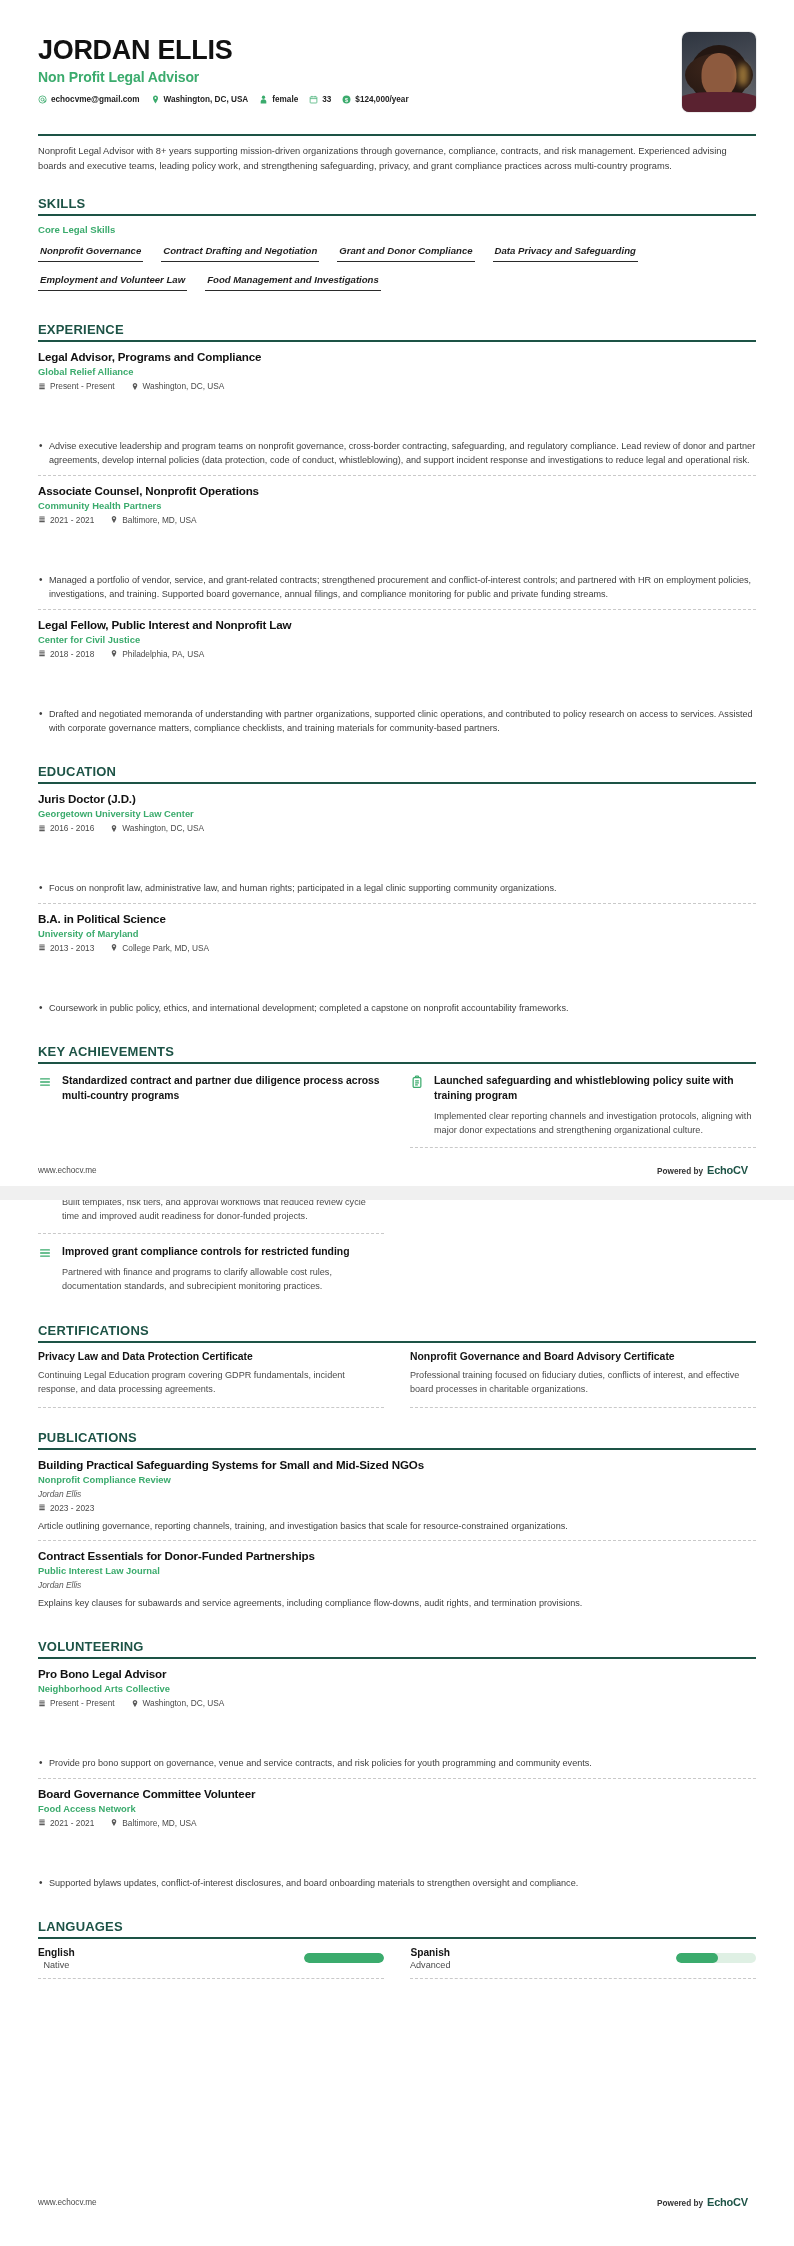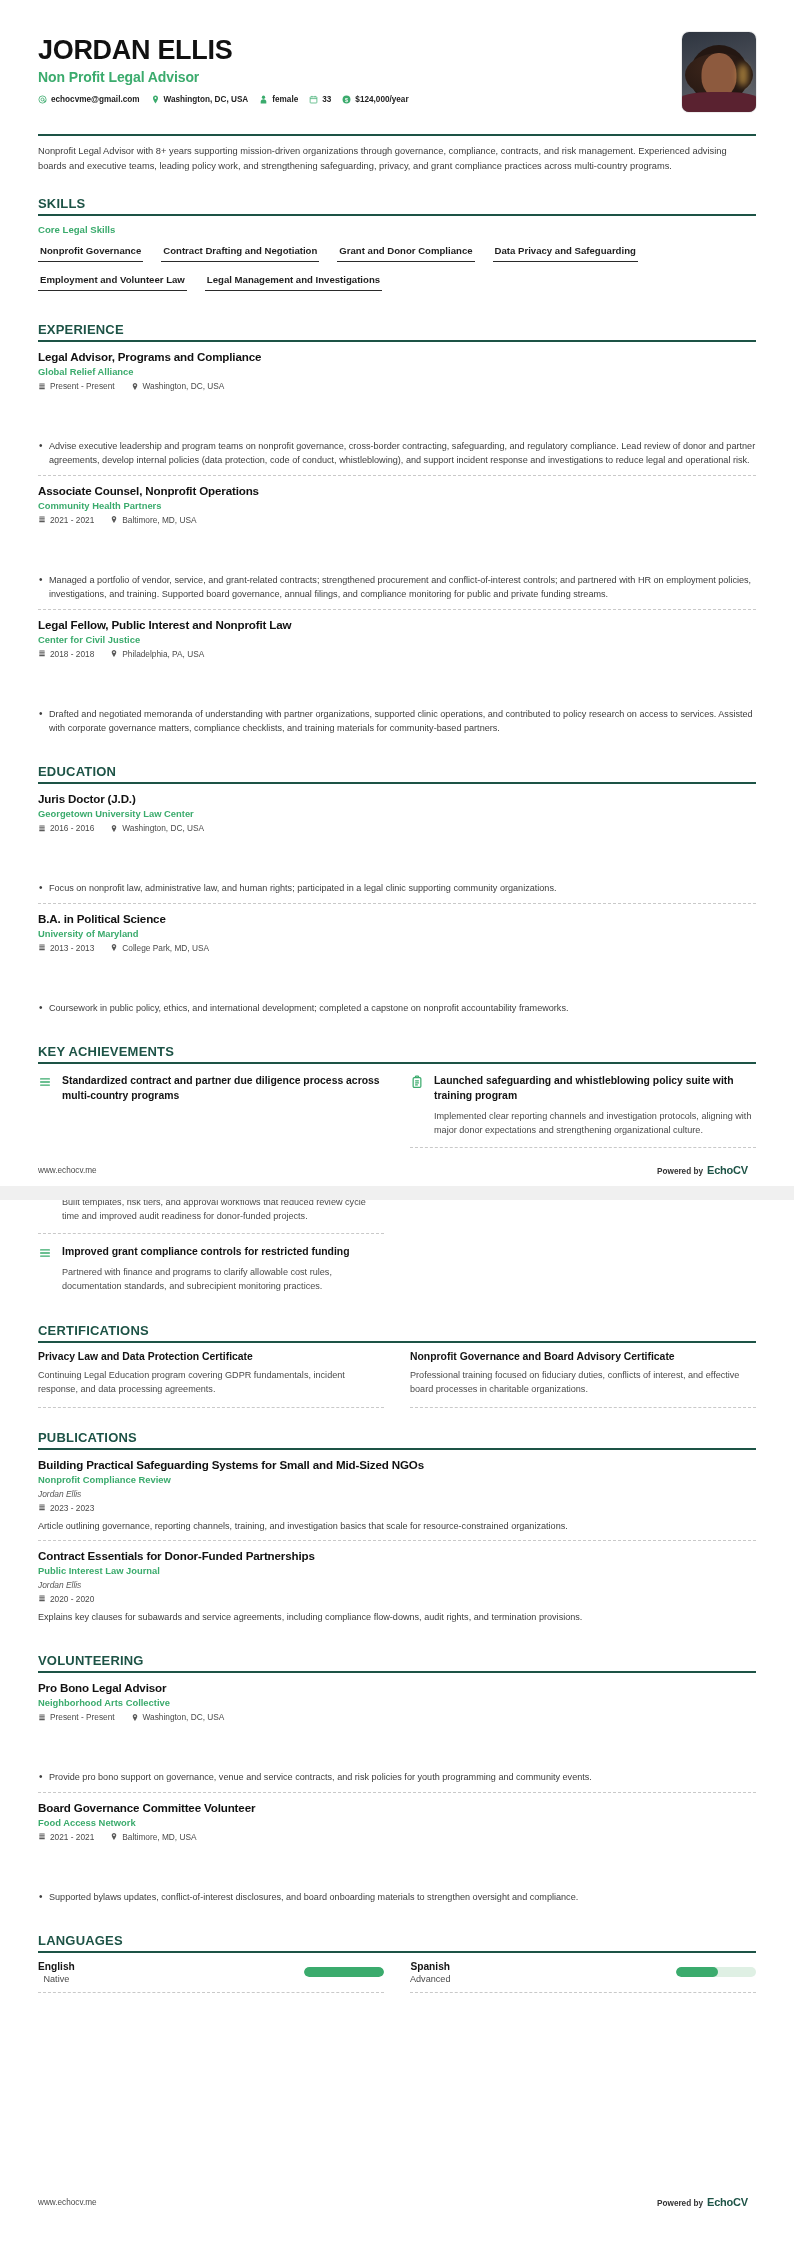--- a/index.html
+++ b/index.html
@@ -141,20 +141,21 @@
     flex-wrap: wrap;
     gap: 0 18px;
   }
   .skill-item {
     font-size: 9.6px;
     font-weight: 700;
     color: #1f1f1f;
     padding: 3px 2px 5px 2px;
     border-bottom: 1px solid #2a2a2a;
     margin-bottom: 9px;
+    font-style: italic;
   }
 
   
   .entry { padding-bottom: 7px; }
   .entry + .entry { border-top: 1px dashed #c9c9c9; padding-top: 8px; }
   .entry-title {
     font-size: 11.6px;
     font-weight: 800;
     color: #111111;
     letter-spacing: -0.15px;
@@ -395,21 +396,21 @@
       <div class="section-title">SKILLS</div>
       <div class="section-rule"></div>
       <div class="section-body">
         <div class="skill-group-name">Core Legal Skills</div>
         <div class="skill-grid">
           <div class="skill-item">Nonprofit Governance</div>
           <div class="skill-item">Contract Drafting and Negotiation</div>
           <div class="skill-item">Grant and Donor Compliance</div>
           <div class="skill-item">Data Privacy and Safeguarding</div>
           <div class="skill-item">Employment and Volunteer Law</div>
-          <div class="skill-item">Legal Management and Investigations</div>
+          <div class="skill-item">Food Management and Investigations</div>
         </div>
       </div>
     </div>
 
     <div class="section">
       <div class="section-title">EXPERIENCE</div>
       <div class="section-rule"></div>
       <div class="section-body">
 
         <div class="entry">
@@ -660,33 +661,20 @@
               <span>2023 - 2023</span>
             </span>
           </div>
           <div class="entry-desc">Article outlining governance, reporting channels, training, and investigation basics that scale for resource-constrained organizations.</div>
         </div>
 
         <div class="entry">
           <div class="entry-title">Contract Essentials for Donor-Funded Partnerships</div>
           <div class="entry-org">Public Interest Law Journal</div>
           <div class="entry-author">Jordan Ellis</div>
-          <div class="entry-meta">
-            <span class="meta-item">
-              <span class="ic">
-                  <svg viewBox="0 0 16 16" width="8" height="9" fill="currentColor">
-                    <rect x="2.5" y="2.2" width="11" height="2" rx="0.6"></rect>
-                    <rect x="2.5" y="5.4" width="11" height="1.6" rx="0.5"></rect>
-                    <rect x="2.5" y="8.2" width="11" height="1.6" rx="0.5"></rect>
-                    <rect x="2.5" y="11" width="11" height="2.4" rx="0.6"></rect>
-                  </svg>
-                </span>
-              <span>2020 - 2020</span>
-            </span>
-          </div>
           <div class="entry-desc">Explains key clauses for subawards and service agreements, including compliance flow-downs, audit rights, and termination provisions.</div>
         </div>
 
       </div>
     </div>
 
     <div class="section">
       <div class="section-title">VOLUNTEERING</div>
       <div class="section-rule"></div>
       <div class="section-body">

